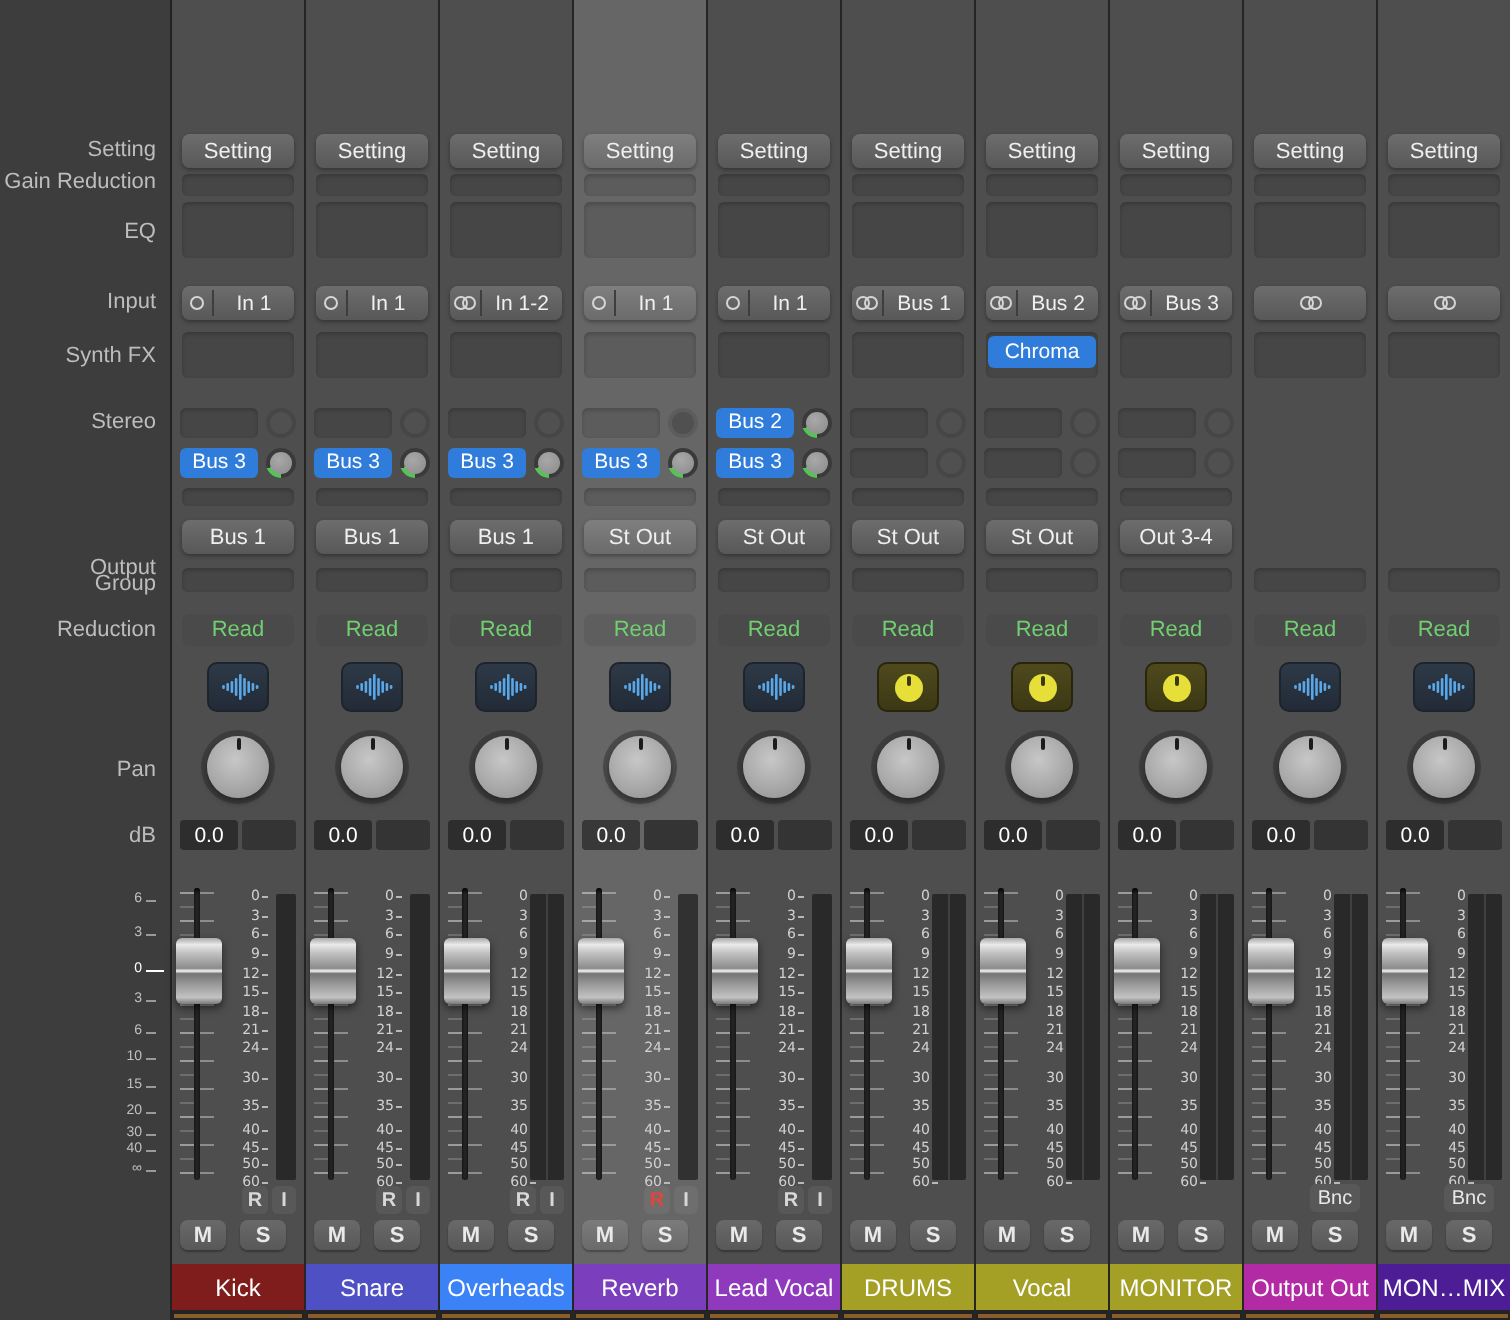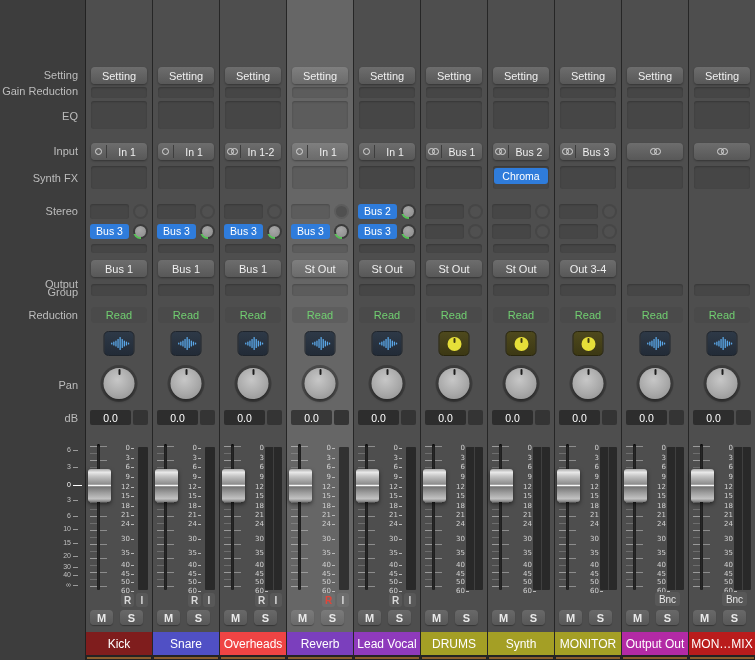--- a/index.html
+++ b/index.html
@@ -71,21 +71,21 @@
 
   
   .pan-knob{position:absolute;top:368px;left:50%;transform:translateX(-50%);width:31px;height:31px;
             border-radius:50%;background:radial-gradient(circle at 45% 38%,#c7c7c7,#a9a9a9 55%,#8d8d8d);
             box-shadow:0 0 0 3px rgba(40,40,40,.45),0 2px 3px rgba(0,0,0,.5);}
   .pan-knob::after{content:'';position:absolute;top:1px;left:50%;margin-left:-1px;width:2px;height:6px;
                    background:#1c1c1c;border-radius:1px;}
 
   
   .db-row{position:absolute;top:410px;left:4px;right:4px;height:15px;display:flex;gap:2px;}
-  .db-val{width:41px;background:#2d2d2d;border-radius:2px;color:#fff;font-size:10.5px;
+  .db-val{width:29px;background:#2d2d2d;border-radius:2px;color:#fff;font-size:10.5px;
           display:flex;align-items:center;justify-content:center;}
   .peak{flex:1;background:#343434;border-radius:2px;}
   .selected .db-val{background:#383838;}
 
   
   .fader-area{position:absolute;top:440px;left:0;right:0;height:153px;}
   .ruler{position:absolute;left:4px;top:6px;width:17px;height:141px;opacity:.75;
          background:
            repeating-linear-gradient(to bottom,rgba(230,230,230,.55) 0 1px,transparent 1px 14px),
            repeating-linear-gradient(to bottom,rgba(200,200,200,.35) 0 1px,transparent 1px 7px);
@@ -353,21 +353,21 @@
           <div class="scale-num" style="top: 121px;">40</div>
           <div class="scale-num" style="top: 130px;">45</div>
           <div class="scale-num" style="top: 138px;">50</div>
           <div class="scale-num" style="top: 147px;">60</div>
           <div class="meter stereo"></div>
         </div>
         <div class="ri-btn" style="left: 35px; width: 13px;">R</div>
         <div class="ri-btn" style="left: 50px; width: 12px;">I</div>
         <div class="ms-btn" style="left: 4px;">M</div>
         <div class="ms-btn" style="left: 34px;">S</div>
-        <div class="name-bar" style="background: #ef4444;">Overheads</div>
+        <div class="name-bar" style="background: #3b82f6;">Overheads</div>
         <div class="bottom-strip"></div>
         <div class="bottom-accent"></div>
       </div>
       <div class="channel selected">
         <div class="btn" style="top: 67px;">Setting</div>
         <div class="slot" style="top: 87px; height: 11px;"></div>
         <div class="slot" style="top: 101px; height: 28px;"></div>
         <div class="btn" style="top: 143px;">
           <div class="io-icon">
             <div class="ring"></div>
@@ -616,21 +616,21 @@
           <div class="scale-num" style="top: 95px;">30</div>
           <div class="scale-num" style="top: 109px;">35</div>
           <div class="scale-num" style="top: 121px;">40</div>
           <div class="scale-num" style="top: 130px;">45</div>
           <div class="scale-num" style="top: 138px;">50</div>
           <div class="scale-num" style="top: 147px;">60</div>
           <div class="meter stereo"></div>
         </div>
         <div class="ms-btn" style="left: 4px;">M</div>
         <div class="ms-btn" style="left: 34px;">S</div>
-        <div class="name-bar" style="background: rgb(164, 159, 37);">Synth</div>
+        <div class="name-bar" style="background: rgb(164, 159, 37);">Vocal</div>
         <div class="bottom-strip"></div>
         <div class="bottom-accent"></div>
       </div>
       <div class="channel">
         <div class="btn" style="top: 67px;">Setting</div>
         <div class="slot" style="top: 87px; height: 11px;"></div>
         <div class="slot" style="top: 101px; height: 28px;"></div>
         <div class="btn" style="top: 143px;">
           <div class="io-icon">
             <div class="ring"></div>
@@ -794,18 +794,18 @@
           <div class="scale-num" style="top: 109px;">35</div>
           <div class="scale-num" style="top: 121px;">40</div>
           <div class="scale-num" style="top: 130px;">45</div>
           <div class="scale-num" style="top: 138px;">50</div>
           <div class="scale-num" style="top: 147px;">60</div>
           <div class="meter stereo"></div>
         </div>
         <div class="bnc-btn">Bnc</div>
         <div class="ms-btn" style="left: 4px;">M</div>
         <div class="ms-btn" style="left: 34px;">S</div>
-        <div class="name-bar" style="background: #b91c1c;">MON…MIX</div>
+        <div class="name-bar" style="background: #4c1d95;">MON…MIX</div>
         <div class="bottom-strip"></div>
         <div class="bottom-accent"></div>
       </div>
     </div>
 </div>
 
 </body></html>

